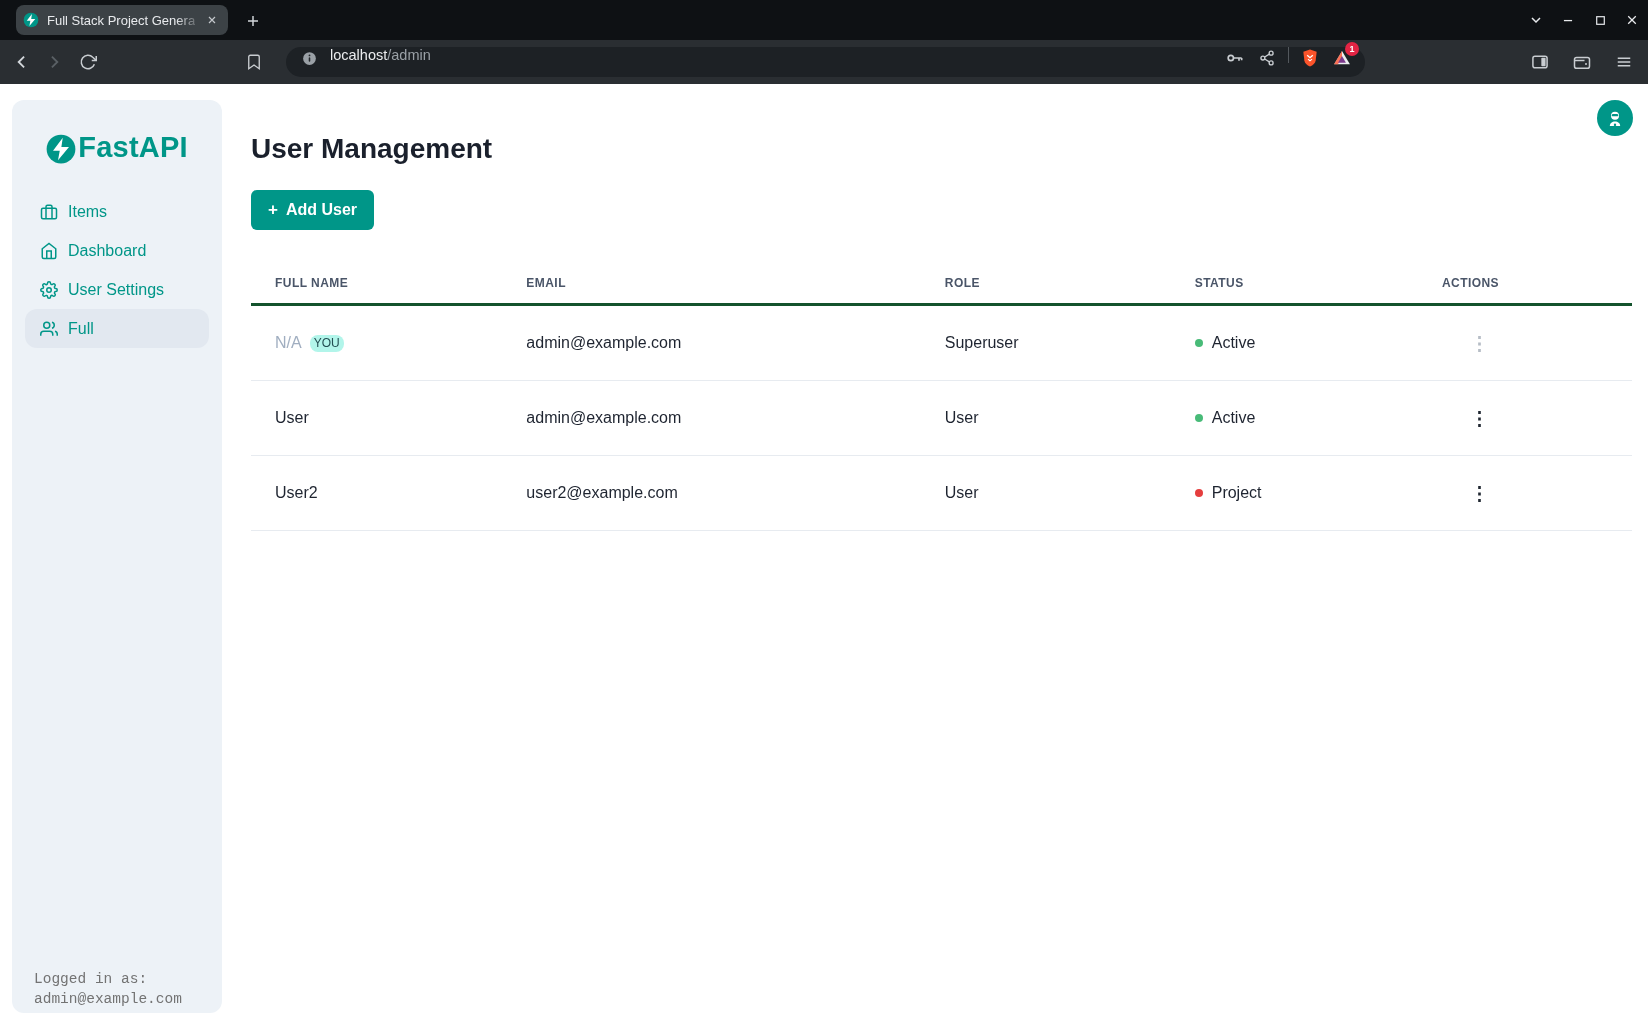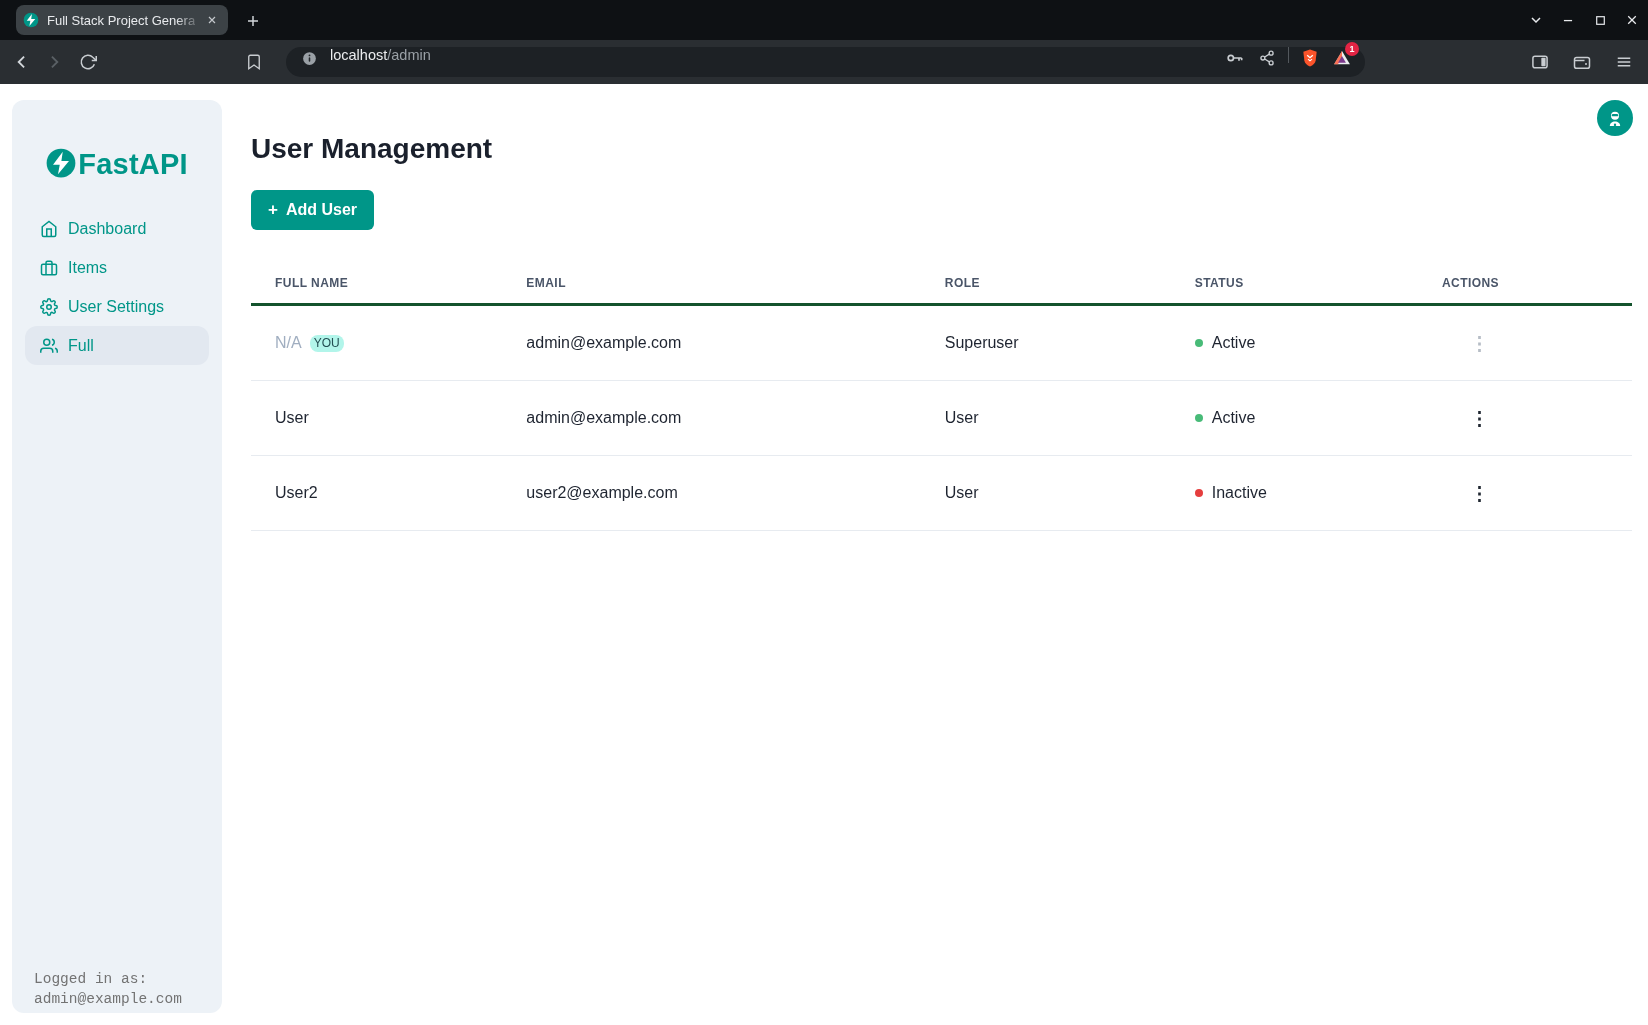--- a/index.html
+++ b/index.html
@@ -52,21 +52,21 @@
   .toolbar-right { position:absolute; right:10px; top:8px; display:flex; gap:14px; }
   .toolbar-right button { width:28px; height:28px; display:flex; align-items:center; justify-content:center; }
 
   
   .page { position:absolute; top:84px; left:0; right:0; bottom:0; background:#fff; }
 
   .sidebar {
     position:absolute; left:12px; top:16px; bottom:12px; width:210px;
     background:var(--sidebar-bg,#EDF2F7); border-radius:12px;
   }
-  .logo { display:flex; align-items:flex-start; justify-content:center; gap:2px; margin-top:48px; }
+  .logo { display:flex; align-items:flex-end; justify-content:center; gap:2px; margin-top:31px; }
   .logo-text { font-size:29px; font-weight:600; color:var(--accent-teal,#009688); letter-spacing:.2px; }
   .nav { margin-top:28px; padding:0 13px; }
   .nav-item {
     height:39px; display:flex; align-items:center; gap:10px; padding:0 15px;
     border-radius:12px; color:var(--accent-teal,#009688); font-size:16px;
   }
   .nav-item.active { background:var(--active-item-bg,#E2E8F0); }
   .sidebar-footer { position:absolute; left:22px; bottom:4px; font-size:14.5px; line-height:20px; color:#737373;font-family:Liberation Mono, monospace; }
 
   .avatar-btn {
@@ -242,31 +242,31 @@
     <div class="logo">
       <svg width="30" height="30" viewBox="0 0 24 24">
           <circle cx="12" cy="12" r="11.5" fill="#009688"></circle>
           <polygon points="13.4,3 5.6,13.3 11,13.3 9.6,21 18.4,10.4 12.3,10.4" fill="#fff"></polygon>
         </svg>
       <span class="logo-text">FastAPI</span>
     </div>
     <nav class="nav">
       <div class="nav-item">
         <svg width="18" height="18" viewBox="0 0 24 24" fill="none" stroke="#009688" stroke-width="2">
+            <rect x="2" y="7" width="20" height="14" rx="2"></rect>
+            <path d="M16 21V5a2 2 0 0 0-2-2h-4a2 2 0 0 0-2 2v16"></path>
+          </svg>
+        <span>Items</span>
+      </div>
+      <div class="nav-item">
+        <svg width="18" height="18" viewBox="0 0 24 24" fill="none" stroke="#009688" stroke-width="2">
             <path d="M3 9l9-7 9 7v11a2 2 0 0 1-2 2H5a2 2 0 0 1-2-2z"></path>
             <polyline points="9 22 9 12 15 12 15 22"></polyline>
           </svg>
         <span>Dashboard</span>
-      </div>
-      <div class="nav-item">
-        <svg width="18" height="18" viewBox="0 0 24 24" fill="none" stroke="#009688" stroke-width="2">
-            <rect x="2" y="7" width="20" height="14" rx="2"></rect>
-            <path d="M16 21V5a2 2 0 0 0-2-2h-4a2 2 0 0 0-2 2v16"></path>
-          </svg>
-        <span>Items</span>
       </div>
       <div class="nav-item">
         <svg width="18" height="18" viewBox="0 0 24 24" fill="none" stroke="#009688" stroke-width="2">
             <circle cx="12" cy="12" r="3"></circle>
             <path d="M19.4 15a1.65 1.65 0 0 0 .33 1.82l.06.06a2 2 0 0 1 0 2.83 2 2 0 0 1-2.83 0l-.06-.06a1.65 1.65 0 0 0-1.82-.33 1.65 1.65 0 0 0-1 1.51V21a2 2 0 0 1-2 2 2 2 0 0 1-2-2v-.09A1.65 1.65 0 0 0 9 19.4a1.65 1.65 0 0 0-1.82.33l-.06.06a2 2 0 0 1-2.83 0 2 2 0 0 1 0-2.83l.06-.06a1.65 1.65 0 0 0 .33-1.82 1.65 1.65 0 0 0-1.51-1H3a2 2 0 0 1-2-2 2 2 0 0 1 2-2h.09A1.65 1.65 0 0 0 4.6 9a1.65 1.65 0 0 0-.33-1.82l-.06-.06a2 2 0 0 1 0-2.83 2 2 0 0 1 2.83 0l.06.06a1.65 1.65 0 0 0 1.82.33H9a1.65 1.65 0 0 0 1-1.51V3a2 2 0 0 1 2-2 2 2 0 0 1 2 2v.09a1.65 1.65 0 0 0 1 1.51 1.65 1.65 0 0 0 1.82-.33l.06-.06a2 2 0 0 1 2.83 0 2 2 0 0 1 0 2.83l-.06.06a1.65 1.65 0 0 0-.33 1.82V9a1.65 1.65 0 0 0 1.51 1H21a2 2 0 0 1 2 2 2 2 0 0 1-2 2h-.09a1.65 1.65 0 0 0-1.51 1z"></path>
           </svg>
         <span>User Settings</span>
       </div>
       <div class="nav-item active">
         <svg width="18" height="18" viewBox="0 0 24 24" fill="none" stroke="#009688" stroke-width="2">
@@ -330,19 +330,19 @@
           <td>User</td>
           <td>admin@example.com</td>
           <td>User</td>
           <td><span class="status-dot" style="background: rgb(72, 187, 120);"></span><span>Active</span></td>
           <td><button class="kebab-btn">⋮</button></td>
         </tr>
         <tr>
           <td>User2</td>
           <td>user2@example.com</td>
           <td>User</td>
-          <td><span class="status-dot" style="background: rgb(229, 62, 62);"></span><span>Inactive</span></td>
+          <td><span class="status-dot" style="background: rgb(229, 62, 62);"></span><span>Project</span></td>
           <td><button class="kebab-btn">⋮</button></td>
         </tr>
       </tbody>
     </table>
   </main>
 </div>
 
 </body></html>

